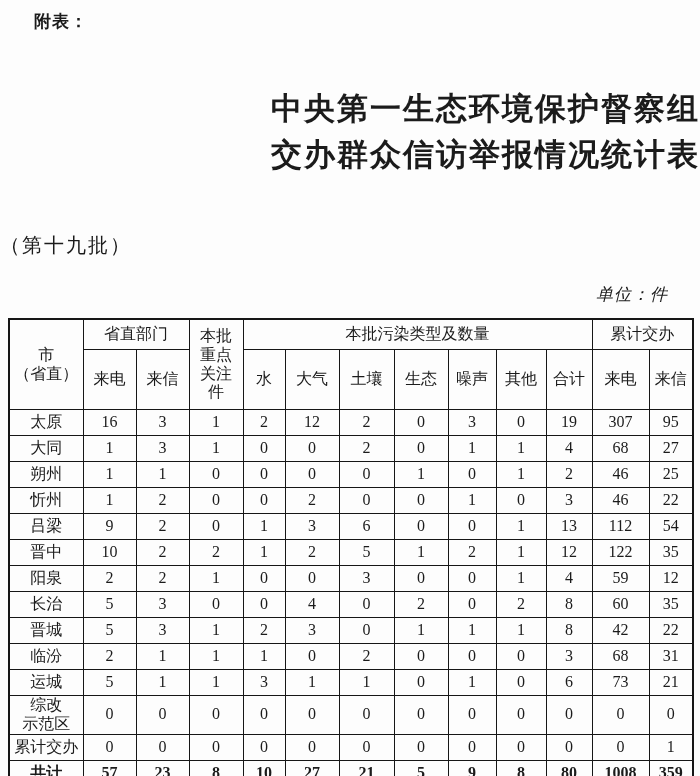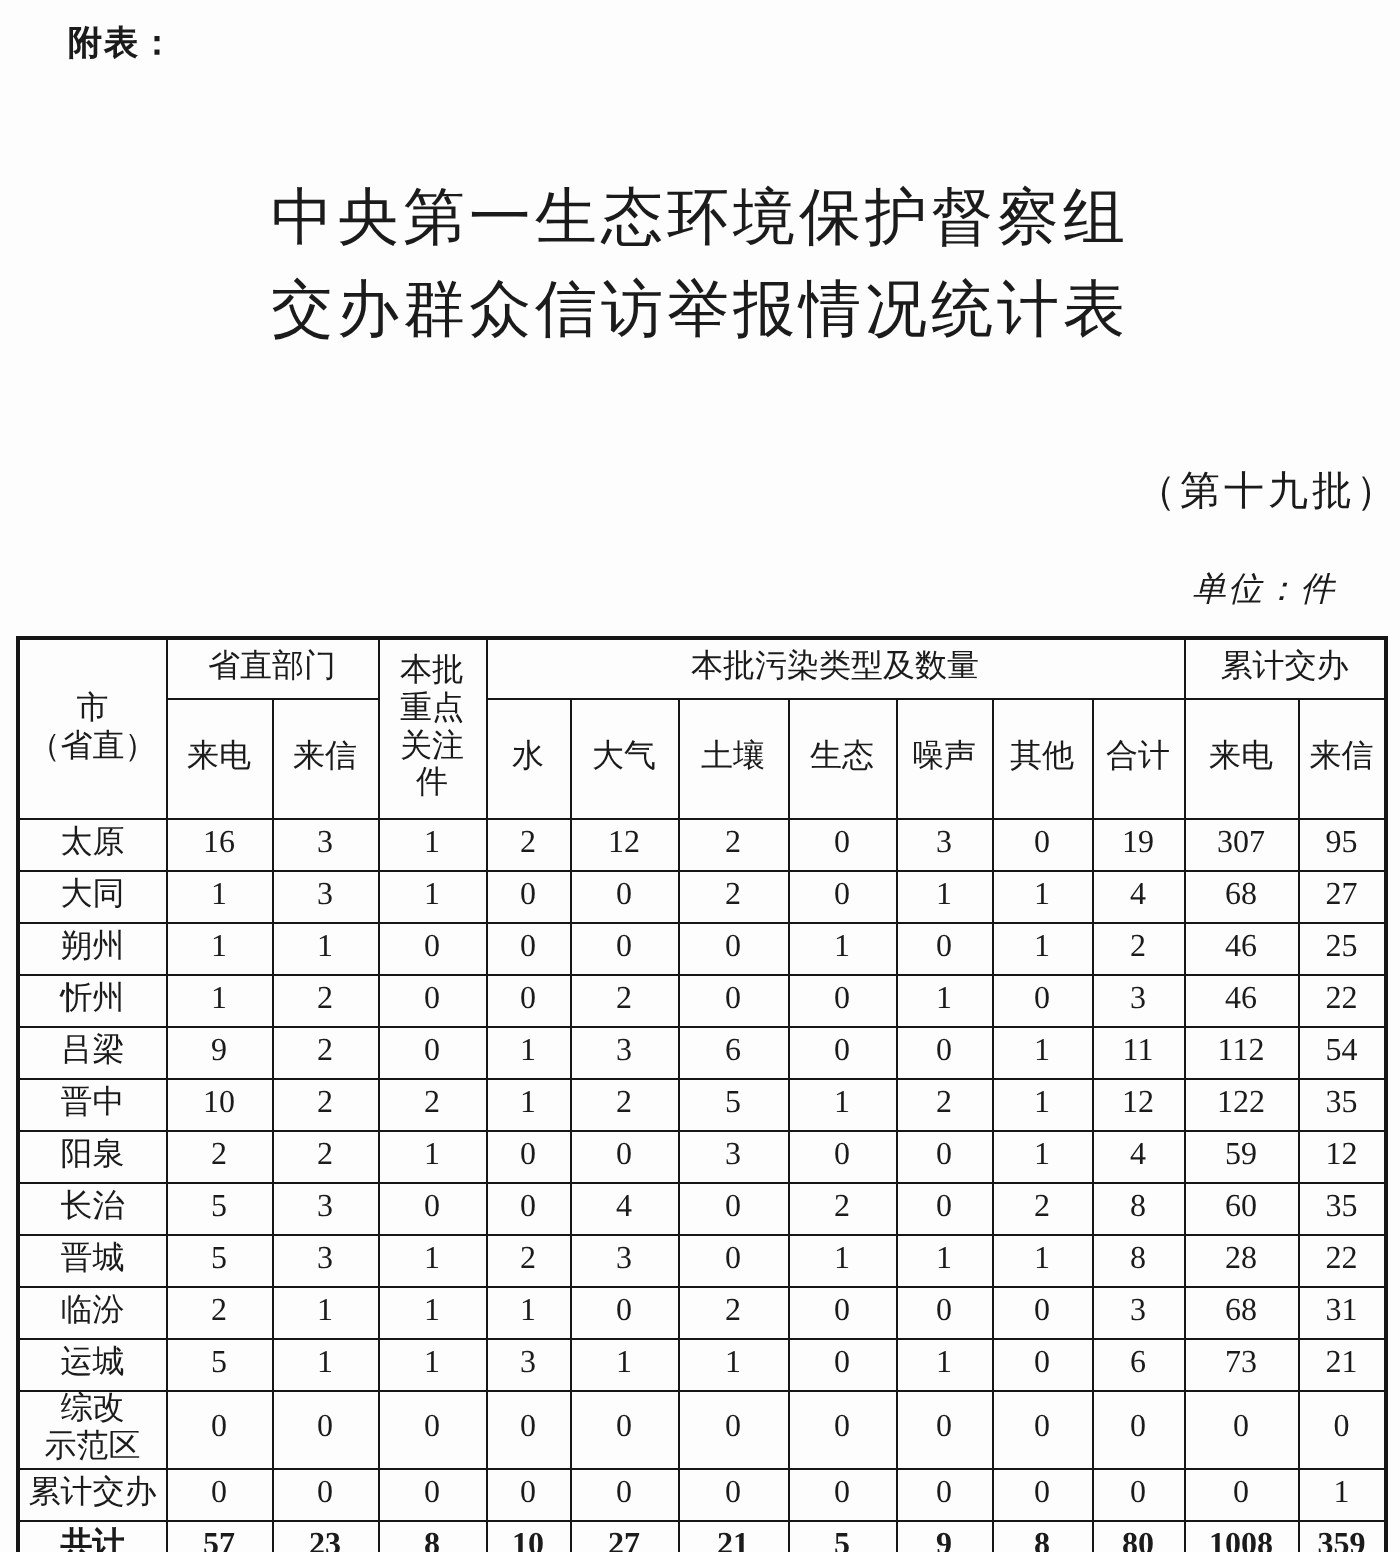--- a/index.html
+++ b/index.html
@@ -15,29 +15,29 @@
     overflow: hidden;
   }
   .appendix {
     position: absolute; left: 34px; top: 10px;
     font-family: Liberation Sans, sans-serif;
     font-weight: 700; font-size: 17px;
     letter-spacing: 1px;
   }
   .title {
     position: absolute; top: 86px; left: 0; width: 100%;
-    text-align: center;
+    text-align: right;
     font-family: "Liberation Sans", sans-serif;
-    font-weight: 400; font-size: 31px; line-height: 46px;
+    font-weight: 700; font-size: 31px; line-height: 46px;
     letter-spacing: 2px;
     white-space: pre-line;
   }
   .batch {
     position: absolute; top: 232px; left: 0; width: 100%;
-    text-align: right;
+    text-align: left;
     font-size: 20px; letter-spacing: 2px;
   }
   .unit {
     position: absolute; top: 283px; right: 32px;
     font-size: 17px; letter-spacing: 1px; font-style: italic;
   }
   table.stats {
     position: absolute; top: 318px; left: 8px;
     width: 684px;
     border-collapse: collapse;
@@ -182,21 +182,21 @@
           <td class="wrap">吕梁</td>
           <td>9</td>
           <td>2</td>
           <td>0</td>
           <td>1</td>
           <td>3</td>
           <td>6</td>
           <td>0</td>
           <td>0</td>
           <td>1</td>
-          <td>11</td>
+          <td>13</td>
           <td>112</td>
           <td>54</td>
         </tr>
         <tr>
           <td class="wrap">晋中</td>
           <td>10</td>
           <td>2</td>
           <td>2</td>
           <td>1</td>
           <td>2</td>
@@ -243,21 +243,21 @@
           <td>5</td>
           <td>3</td>
           <td>1</td>
           <td>2</td>
           <td>3</td>
           <td>0</td>
           <td>1</td>
           <td>1</td>
           <td>1</td>
           <td>8</td>
-          <td>28</td>
+          <td>42</td>
           <td>22</td>
         </tr>
         <tr>
           <td class="wrap">临汾</td>
           <td>2</td>
           <td>1</td>
           <td>1</td>
           <td>1</td>
           <td>0</td>
           <td>2</td>

